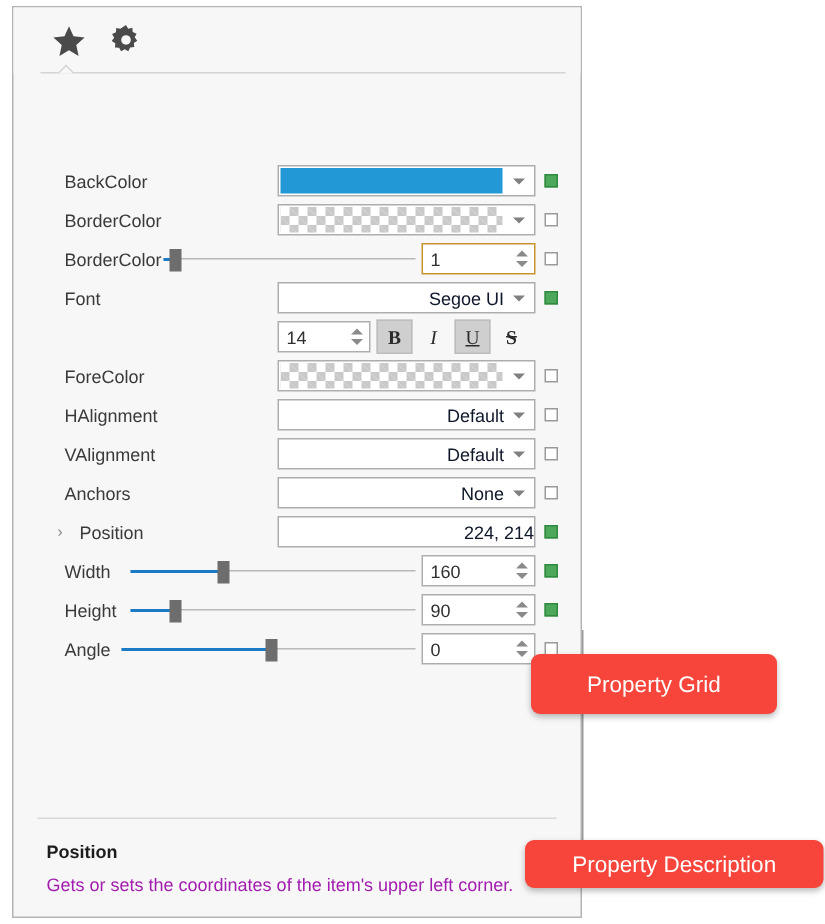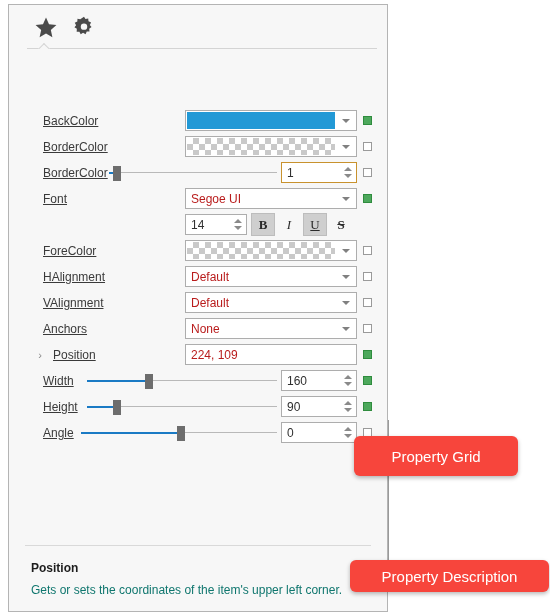--- a/index.html
+++ b/index.html
@@ -50,40 +50,40 @@
 
   
   #grid{position:relative;}
   .row{
     position:absolute;left:0;right:0;height:26px;
     display:flex;align-items:center;
   }
   .lbl{
     position:absolute;left:34px;top:0;height:26px;
     display:flex;align-items:center;
-    font-size:12px;color:#3a3a3a;white-space:nowrap;text-decoration:underline;
+    font-size:12px;color:#3a3a3a;white-space:nowrap;
   }
   .lbl.indent{left:44px;}
   .expander{
     position:absolute;left:25px;top:0;height:26px;width:12px;
     display:flex;align-items:center;justify-content:center;
     color:#8a8a8a;font-size:11px;cursor:pointer;
   }
 
   
   .editor{
     position:absolute;left:176px;width:172px;height:21px;
     top:2px;box-sizing:border-box;
     background:#ffffff;border:1px solid #adadad;
   }
 
   .combo{display:flex;align-items:center;}
   .combo .txt{
-    flex:1;padding-left:5px;font-size:12px;color:#b91c1c;
-    white-space:nowrap;overflow:hidden;
+    flex:1;padding-left:5px;font-size:12px;color:#0f172a;
+    white-space:nowrap;overflow:hidden;text-align:right;
   }
   .arrow{
     width:20px;height:100%;display:flex;align-items:center;justify-content:center;
     cursor:pointer;
   }
   .arrow i{
     display:block;width:0;height:0;
     border-left:4px solid transparent;border-right:4px solid transparent;
     border-top:4px solid #808080;
   }
@@ -149,21 +149,21 @@
   .fbtn.i{font-style:italic;}
   .fbtn.u{text-decoration:underline;}
   .fbtn.s{font-weight:bold;text-decoration:line-through;}
 
   
   #descsep{
     position:absolute;left:16px;right:16px;top:540px;height:1px;background:#d9d9d9;
   }
   #desc{position:absolute;left:22px;right:16px;top:556px;}
   #desc-title{font-size:12px;font-weight:bold;color:#1d1d1d;margin-bottom:7px;}
-  #desc-text{font-size:12px;color:#0f766e;line-height:1.35;}
+  #desc-text{font-size:12px;color:#a21caf;line-height:1.35;}
 
   
   .callout{
     position:absolute;
     background:#f7453c;color:#ffffff;
     border-radius:6px;
     display:flex;align-items:center;justify-content:center;
     font-size:15px;
     box-shadow:0 2px 4px rgba(0,0,0,.28);
     z-index:5;
@@ -313,21 +313,21 @@
             <i></i>
           </div>
       </div>
       <div class="ind"></div>
     </div>
 
     <div class="row" style="top:293px">
       <div class="expander">›</div>
       <div class="lbl indent">Position</div>
       <div class="editor combo">
-        <div class="txt">224, 109</div>
+        <div class="txt">224, 214</div>
       </div>
       <div class="ind on"></div>
     </div>
 
     <div class="row" style="top:319px">
       <div class="lbl">Width</div>
       <div class="slider" style="left:78px;width:190px">
         <div class="track"></div>
         <div class="fill" style="width:62px"></div>
         <div class="thumb" style="left:58px"></div>

